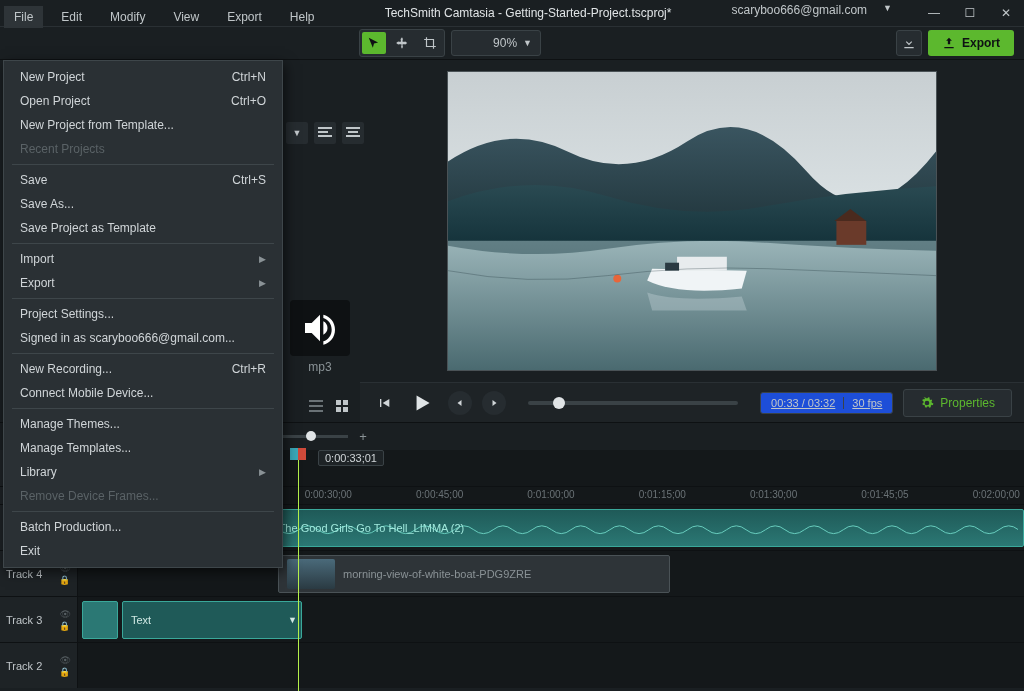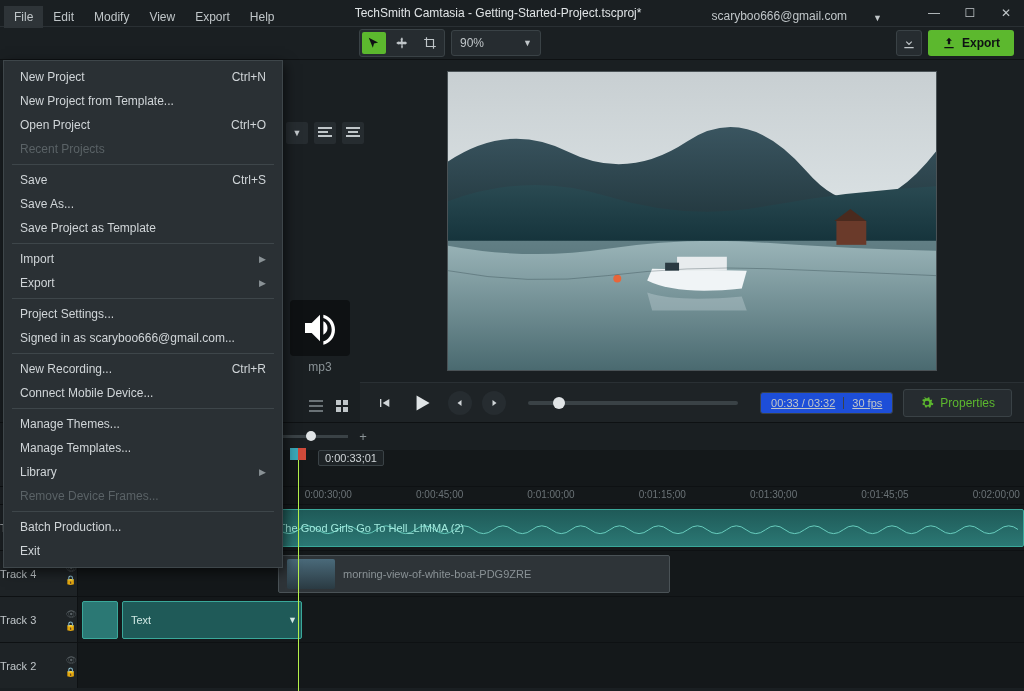--- a/index.html
+++ b/index.html
@@ -1,34 +1,34 @@
 <!DOCTYPE html>
 <html><head>
 <meta charset="utf-8">
 <style>
 * { margin: 0; padding: 0; box-sizing: border-box; font-family: "Segoe UI", Tahoma, sans-serif; }
 body { background: #1a1f22; color: #c0c6c9; width: 1024px; height: 691px; overflow: hidden; font-size: 12px; user-select: none; }
 
 
 .titlebar { height: 26px; background: #1a1f22; display: flex; align-items: center; padding: 0 4px; }
-.menubar { display: flex; gap: 0; margin-top: 8px; }
+.menubar { display: flex; gap: 8px; margin-top: 8px; }
 .menubar .menu-item { padding: 4px 10px; cursor: default; }
 .menubar .menu-item.active { background: #2e3438; }
 .title-center { flex: 1; text-align: center; color: #e0e4e6; }
-.title-right { display: flex; align-items: flex-end; gap: 26px; }
+.title-right { display: flex; align-items: flex-start; gap: 16px; }
 .win-btns { display: flex; gap: 8px; margin-left: 12px; }
 .win-btn { width: 28px; height: 20px; display: flex; align-items: center; justify-content: center; color: #c0c6c9; }
 
 
 .top-toolbar { height: 34px; background: #1a1f22; border-top: 1px solid #2a3034; border-bottom: 1px solid #0e1113; display: flex; align-items: center; padding: 0 10px; gap: 6px; }
 .spacer { flex: 1; }
 .tool-group { display: flex; align-items: center; gap: 4px; background: #262c30; border: 1px solid #3a4246; border-radius: 3px; padding: 2px; }
 .tool-btn { width: 24px; height: 22px; display: flex; align-items: center; justify-content: center; border-radius: 2px; cursor: default; }
 .tool-btn.green { background: #5cb82e; color: #0e1113; }
-.zoom-box { display: flex; align-items: center; background: #262c30; border: 1px solid #3a4246; border-radius: 3px; height: 26px; padding: 0 8px; gap: 6px; width: 90px; justify-content: space-between; }
+.zoom-box { display: flex; align-items: center; background: #262c30; border: 1px solid #3a4246; border-radius: 3px; height: 26px; padding: 0 8px; gap: 6px; width: 90px; justify-content: flex-end; }
 .export-btn { display: flex; align-items: center; gap: 6px; background: #5cb82e; color: #0e1113; font-weight: 600; padding: 6px 14px; border-radius: 3px; }
 .dl-btn { width: 26px; height: 26px; background: #262c30; border: 1px solid #3a4246; border-radius: 3px; display: flex; align-items: center; justify-content: center; }
 
 
 .main { display: flex; height: 362px; }
 .left-panel { width: 360px; background: #1a1f22; position: relative; }
 .preview-panel { flex: 1; background: #1a1f22; display: flex; flex-direction: column; }
 
 
 .file-menu { position: absolute; top: 0; left: 3px; width: 280px; background: #2a3034; border: 1px solid #3e464a; box-shadow: 2px 4px 12px rgba(0,0,0,.6); z-index: 100; padding: 4px 0; }
@@ -79,21 +79,21 @@
 .playhead .head { position: absolute; top: -2px; left: -8px; width: 16px; height: 12px; display: flex; }
 .playhead .head .g { width: 8px; height: 12px; background: #3aa8b8; }
 .playhead .head .r { width: 8px; height: 12px; background: #d04a3a; }
 .timecode-box { position: absolute; top: 0; left: 240px; font-size: 11px; color: #d0d5d8; background: #1e2326; padding: 1px 6px; border-radius: 2px; border:1px solid #3a4246;}
 .marker-row { display: flex; height: 18px; border-top: 1px solid #0e1113; }
 .marker-label { width: 78px; background: #1e2326; border-right: 1px solid #0e1113; display: flex; align-items: center; padding: 0 8px; font-size: 11px; justify-content: space-between; }
 .marker-strip { flex: 1; background: #14181a; }
 
 
 .track-row { display: flex; height: 46px; border-top: 1px solid #0e1113; }
-.track-head { width: 78px; background: #1e2326; border-right: 1px solid #0e1113; display: flex; align-items: center; justify-content: space-between; padding: 0 0; font-size: 11px; position: relative; }
+.track-head { width: 78px; background: #1e2326; border-right: 1px solid #0e1113; display: flex; align-items: center; justify-content: space-between; padding: 0 6px; font-size: 11px; position: relative; }
 .track-head .icons { display: flex; flex-direction: column; gap: 2px; font-size: 9px; color: #5a6266; }
 .track-body { flex: 1; position: relative; background: #14181a; }
 .clip { position: absolute; top: 4px; height: 38px; border-radius: 2px; display: flex; align-items: center; padding: 0 8px; font-size: 11px; overflow: hidden; }
 .clip.audio { background: linear-gradient(#1f5a58,#2b7874); border: 1px solid #3aa89a; color: #a0e8dc; }
 .clip.audio .wave { position: absolute; inset: 10px 4px 4px 4px; }
 .clip.video { background: #2e3438; border: 1px solid #4a5256; color: #8a9296; }
 .clip.video .thumb { width: 48px; height: 30px; background: linear-gradient(#4a6a7a,#2a3a42); margin-right: 8px; border-radius: 2px; }
 .clip.text { background: #1f5a58; border: 1px solid #3aa89a; color: #d0e8e4; }
 .clip.small { background: #2b7874; border: 1px solid #3aa89a; width: 36px; }
 
@@ -162,25 +162,25 @@
 
 <div class="main">
   <div class="left-panel">
 
     <div class="file-menu">
       <div class="mi">
           <span>New Project</span>
           <span>Ctrl+N</span>
         </div>
       <div class="mi">
-          <span>New Project from Template...</span>
-        </div>
-      <div class="mi">
           <span>Open Project</span>
           <span>Ctrl+O</span>
+        </div>
+      <div class="mi">
+          <span>New Project from Template...</span>
         </div>
       <div class="mi disabled">
           <span>Recent Projects</span>
         </div>
       <div class="sep"></div>
       <div class="mi">
           <span>Save</span>
           <span>Ctrl+S</span>
         </div>
       <div class="mi">

